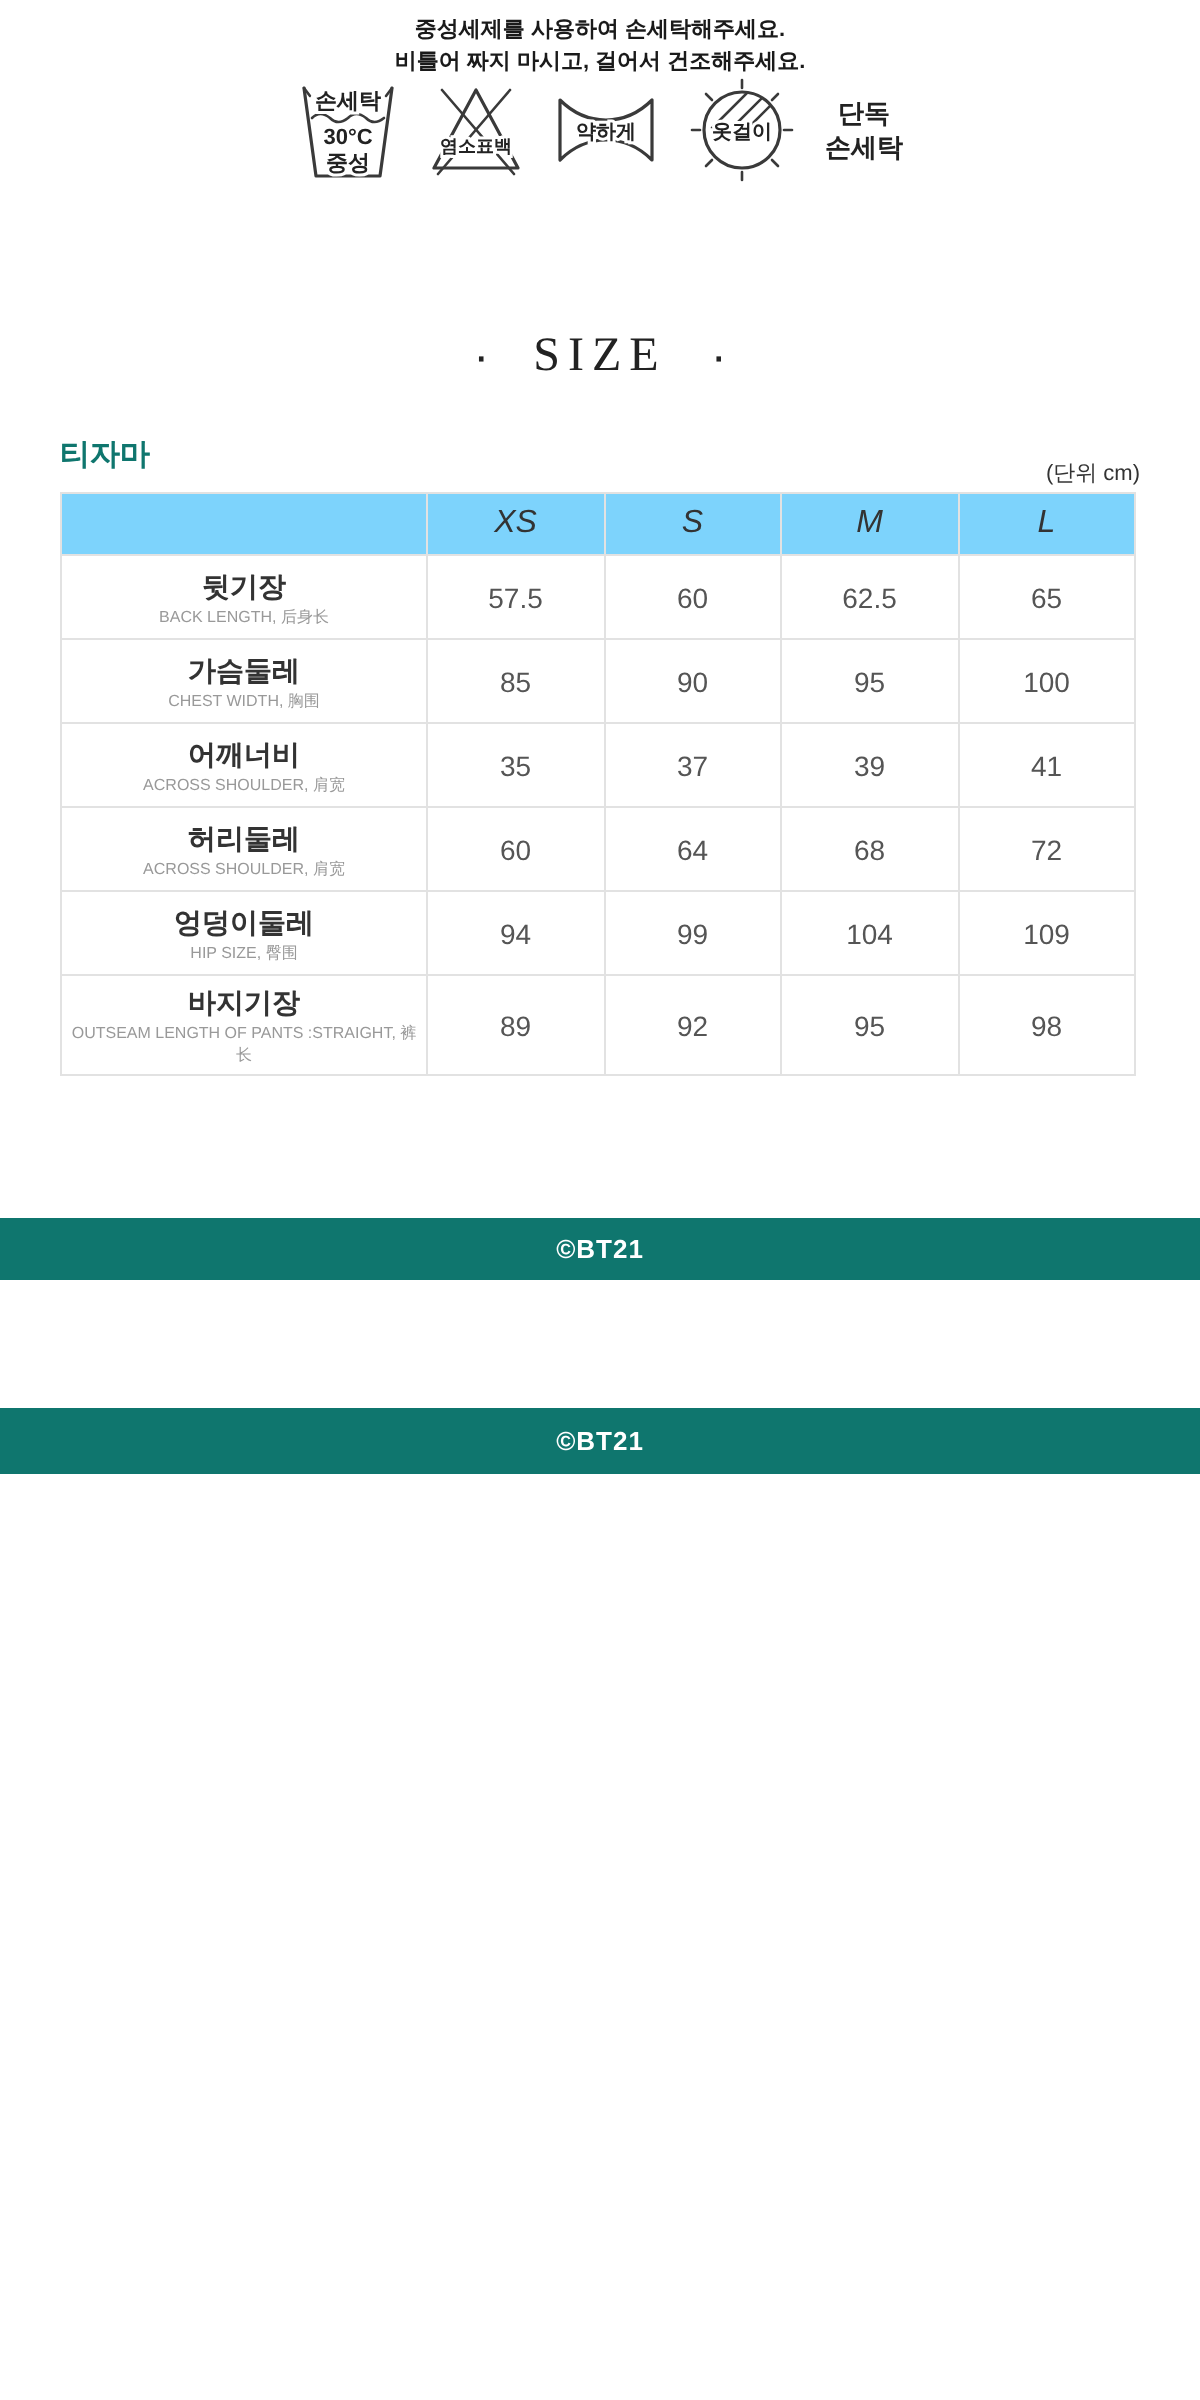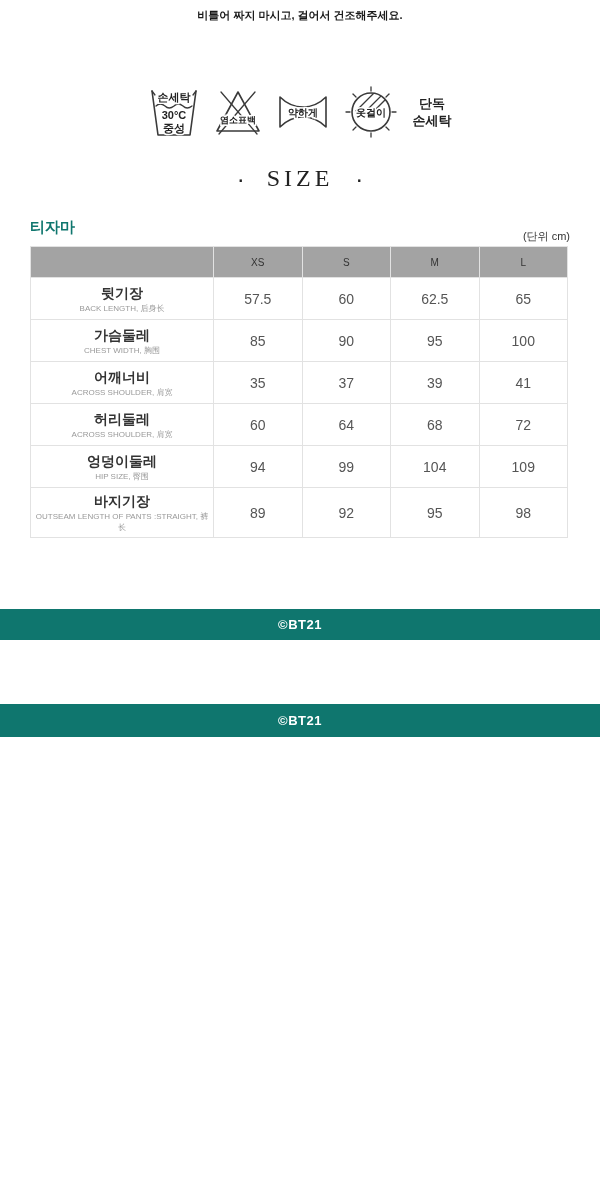--- a/index.html
+++ b/index.html
@@ -29,21 +29,21 @@
 
   
   .symbols-row {
     position: absolute;
     top: 38px; left: 0; width: 600px;
     display: flex;
     justify-content: center;
     align-items: center;
     gap: 13px;
   }
-  .symbol { display: flex; align-items: center; justify-content: flex-end; margin-top: 47px; }
+  .symbol { display: flex; align-items: center; justify-content: flex-end; }
   .symbol svg { display: block; }
   .sym-stroke { fill: none; stroke: #3a3a3a; stroke-width: 1.6; stroke-linecap: round; stroke-linejoin: round; }
   .sym-thin   { fill: none; stroke: #3a3a3a; stroke-width: 1.3; stroke-linecap: round; }
   .sym-text   { fill: #222; stroke: #ffffff; stroke-width: 3px; paint-order: stroke;
                 font-family: "Liberation Sans", "DejaVu Sans", sans-serif; font-weight: 700; }
   .separate-text {
     font-size: 13px; font-weight: 700; color: #222;
     text-align: center; line-height: 17px;
   }
 
@@ -84,25 +84,26 @@
     border-collapse: collapse;
     table-layout: fixed;
   }
   .size-table th, .size-table td {
     border: 1px solid #e2e2e2;
     text-align: center;
     vertical-align: middle;
   }
   .size-table col.label-col { width: 183px; }
   .size-table thead th {
-    background: #a3a3a3;
+    background: #7dd3fc;
     height: 31px;
-    font-size: 10px;
+    font-size: 16px;
     font-weight: 400;
     color: #333;
+    font-style: italic;
   }
   .size-table tbody tr { height: 42px; margin-top: 13px; }
   .size-table tbody tr:last-child { height: 44px; }
   .size-table td {
     font-size: 14px;
     color: #555;
     background: #fff;
   }
   .size-table th.rowhead { background: #fff; padding: 4px 2px; }
   .rowlabel { font-size: 14px; font-weight: 600; color: #333; line-height: 18px; }
@@ -123,20 +124,21 @@
     font-weight: 700;
     letter-spacing: 0.5px;
   }
 </style>
 </head>
 <body>
 
 <div class="page">
 
   <div class="care-text">
+    <div>중성세제를 사용하여 손세탁해주세요.</div>
     <div>비틀어 짜지 마시고, 걸어서 건조해주세요.</div>
   </div>
 
   <div class="symbols-row">
 
     <span class="symbol">
       <svg width="50" height="52" viewBox="0 0 50 52">
         <path class="sym-stroke" d="M3,5 L9,49 L41,49 L47,5"></path>
         <path class="sym-thin" d="M3,5 L6,9"></path>
         <path class="sym-thin" d="M47,5 L44,9"></path>

